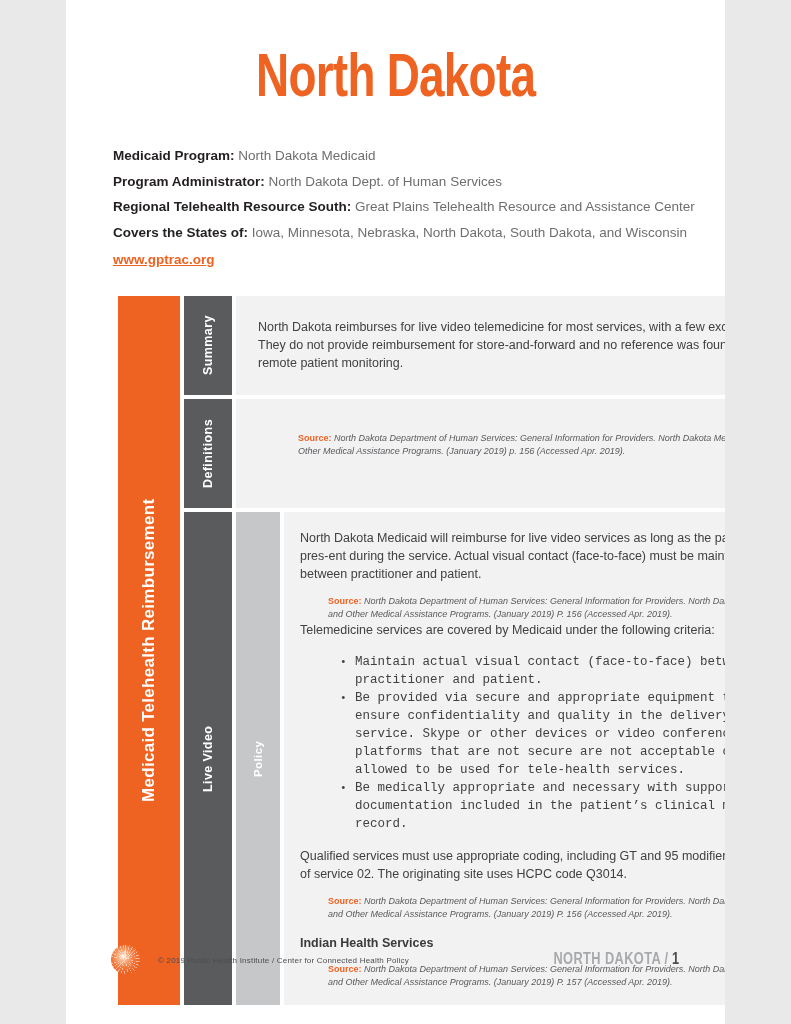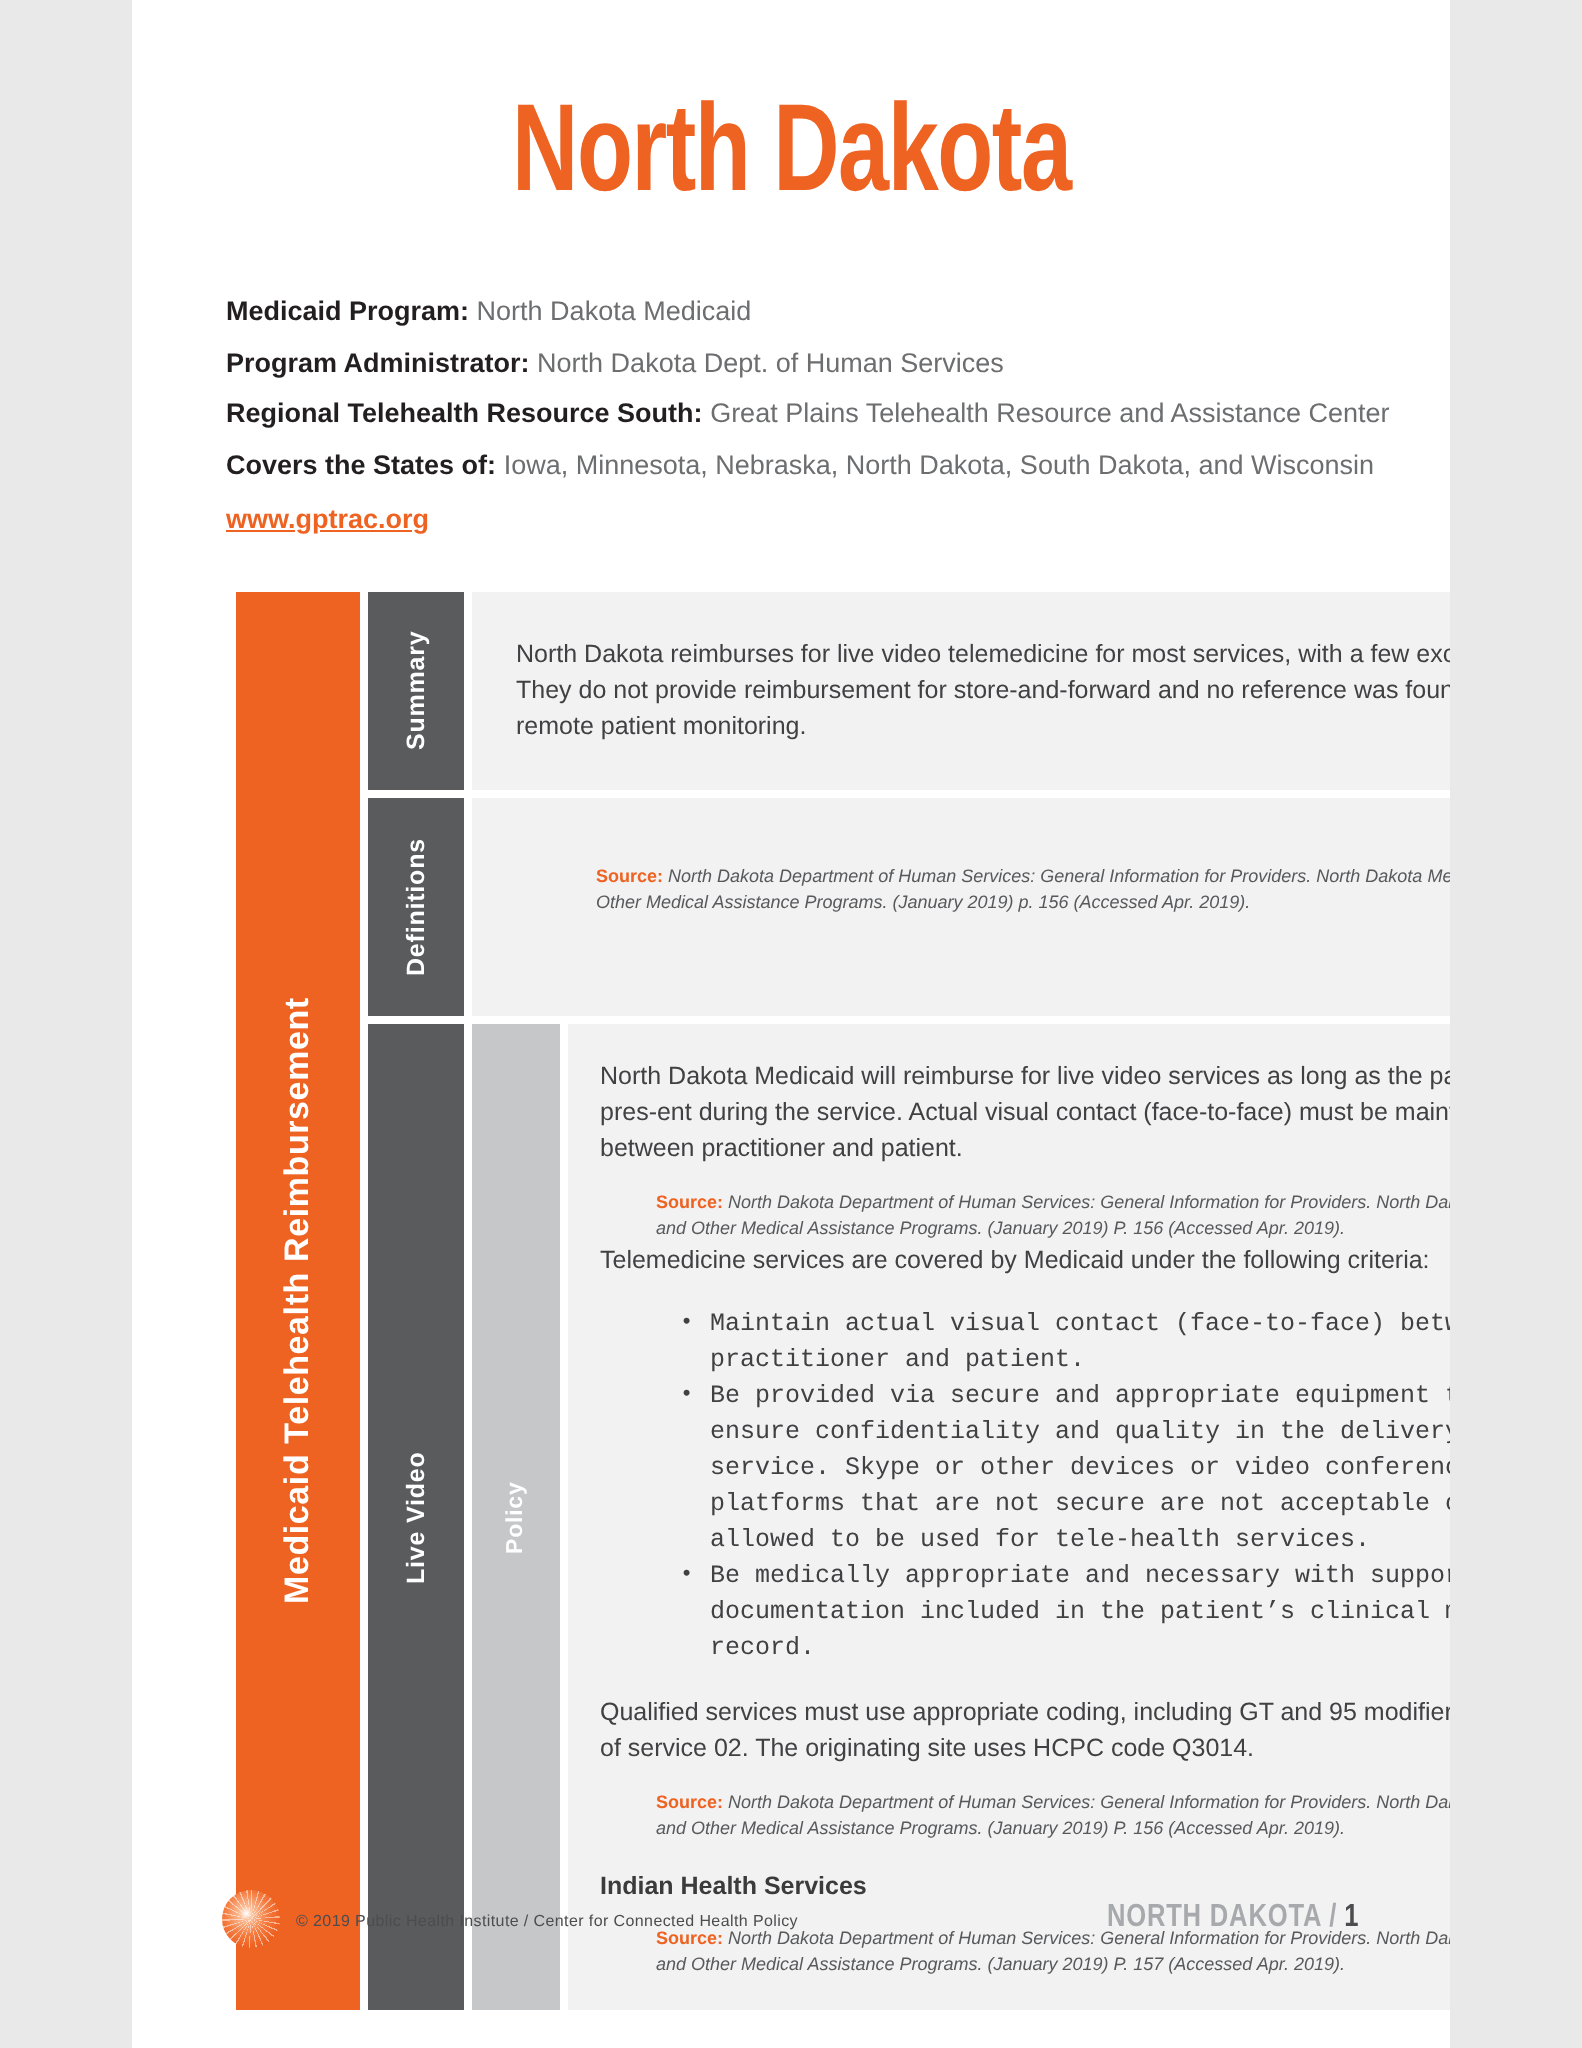--- a/index.html
+++ b/index.html
@@ -87,21 +87,21 @@
   
   .footer { position:absolute; left:0; right:0; top:941px; height:40px; }
   .footer-logo {
     position:absolute; left:45px; top:4px;
     width:29px; height:29px; border-radius:50%;
     background:
       repeating-conic-gradient(from 0deg, rgba(255,255,255,0.5) 0deg 3deg, rgba(255,255,255,0) 3deg 14deg),
       radial-gradient(circle at 42% 40%, #ffffff 0%, #FBC09A 14%, #F47B3F 45%, #EE6222 70%, #D8521A 100%);
   }
   .footer-copy {
-    position:absolute; left:82px; top:15px;
+    position:absolute; left:92px; top:15px;
     font-size:8px; letter-spacing:0.2px; color:#4D4D4F;
   }
   .footer-page {
     position:absolute; right:46px; top:9px;
     font-size:16px; font-weight:bold; white-space:nowrap;
     transform:scaleX(0.8); transform-origin:right center;
   }
   .footer-page .pg-label { color:#A7A9AC; letter-spacing:0.5px; }
   .footer-page .pg-num { color:#4D4D4F; }
 </style>

